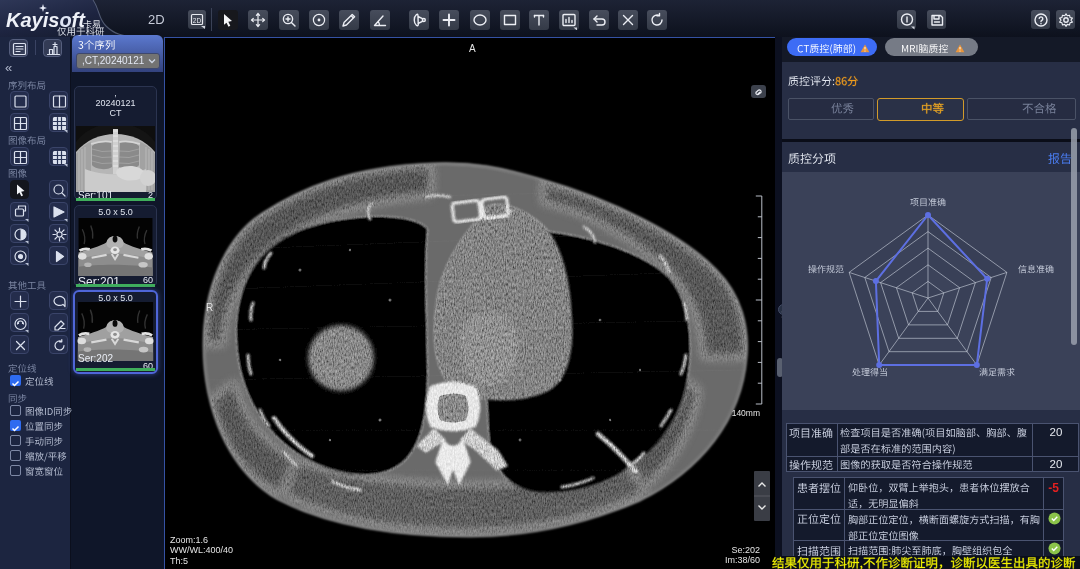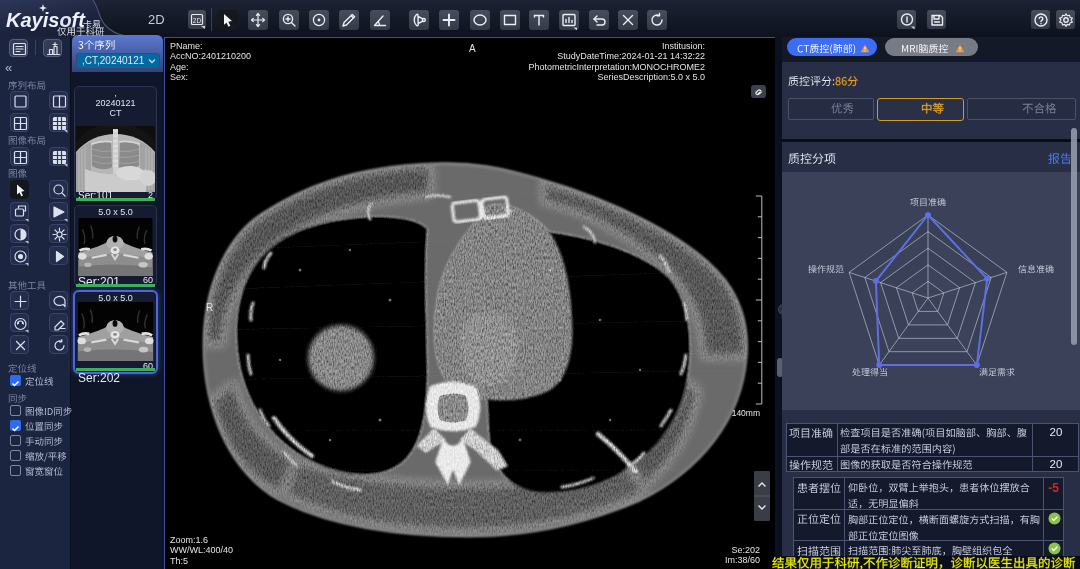--- a/index.html
+++ b/index.html
@@ -244,21 +244,21 @@
       </svg></div>
     <div class="ck off" style="left:10px;top:405px"></div>
     <div class="ck on" style="left:10px;top:420px"><svg width="11" height="11" viewBox="0 0 11 11">
         <path d="M2.5,5.5 l2,2 4,-4" stroke="#fff" stroke-width="1.5" fill="none"></path>
       </svg></div>
     <div class="ck off" style="left:10px;top:435px"></div>
     <div class="ck off" style="left:10px;top:450px"></div>
     <div class="ck off" style="left:10px;top:465px"></div>
     <div class="abs" style="left:71px;top:37px;width:93px;height:532px;background:#0f1629"></div>
     <div class="abs" style="left:72px;top:35px;width:91px;height:37px;border-radius:6px 6px 0 0;background:linear-gradient(#5b79cf,#33427e)"></div>
-    <div class="abs" style="left:76px;top:53px;width:84px;height:16px;background:#0369a1;border:1px solid #3e486e;border-radius:3px;color:#e2e7f3;font-size:10px;line-height:14px;padding-left:5px">,CT,20240121</div>
+    <div class="abs" style="left:76px;top:53px;width:84px;height:16px;background:#737373;border:1px solid #3e486e;border-radius:3px;color:#e2e7f3;font-size:10px;line-height:14px;padding-left:5px">,CT,20240121</div>
     <svg class="abs" style="left:148px;top:58px" width="8" height="6" viewBox="0 0 8 6">
       <path d="M1,1.5 L4,4.5 L7,1.5" stroke="#cfd6e6" stroke-width="1.3" fill="none"></path>
     </svg>
     <div class="abs" style="left:74px;top:86px;width:83px;height:114px;background:#151c31;border:1px solid #2b3450;border-radius:5px"></div>
     <div class="abs" style="left:74px;top:88px;width:83px;text-align:center;color:#dfe4ef;font-size:9px;line-height:10px">,<br>20240121<br>CT</div>
     <div class="abs" style="left:76px;top:126px;width:79px;height:66px;overflow:hidden"><svg width="79" height="66" viewBox="0 0 79 66">
 <rect width="79" height="66" fill="#141414"></rect>
 <path d="M0,26 C10,14 24,8 39.5,8 C55,8 69,14 79,26 L79,66 L0,66 Z" fill="#b6b6b6"></path>
 <path d="M0,28 C5,21 11,17 15,16 L15,66 L0,66 Z" fill="#a2a2a2"></path>
 <path d="M79,28 C74,21 68,17 64,16 L64,66 L79,66 Z" fill="#a2a2a2"></path>
@@ -328,21 +328,21 @@
 <path d="M35.5,38.5 l3.5,5.5 3.5,-5.5" stroke="#d8d8d8" stroke-width="2" fill="none"></path>
 <path d="M1,35 q5,-3 11,-1.5" stroke="#e3e3e3" stroke-width="2.8" fill="none"></path>
 <path d="M78,35 q-5,-3 -11,-1.5" stroke="#e3e3e3" stroke-width="2.8" fill="none"></path>
 <path d="M14,42.5 L30,39.5" stroke="#d8d8d8" stroke-width="2.4"></path>
 <path d="M48,39.5 L64,42.5" stroke="#d8d8d8" stroke-width="2.4"></path>
 <ellipse cx="4" cy="41" rx="4.5" ry="3.5" fill="#dedede"></ellipse>
 <ellipse cx="75" cy="41" rx="4.5" ry="3.5" fill="#dedede"></ellipse>
 <ellipse cx="69" cy="50" rx="5" ry="3" fill="#c6c6c6"></ellipse>
 <ellipse cx="10" cy="50" rx="4" ry="2.5" fill="#b5b5b5"></ellipse>
 </svg></div>
-    <div class="abs" style="left:78px;top:371px;color:#e8ecf4;font-size:12px">Ser:202</div>
+    <div class="abs" style="left:78px;top:353px;color:#e8ecf4;font-size:10px">Ser:202</div>
     <div class="abs" style="left:76px;top:360.5px;width:77px;text-align:right;color:#e8ecf4;font-size:9px">60</div>
     <div class="abs" style="left:76px;top:368px;width:79px;height:3px;background:#3fae5b"></div>
     <div class="abs" style="left:164px;top:37px;width:611px;height:532px;background:#000;border-left:1px solid #3552a4;border-top:1px solid #3552a4"></div>
     <svg class="abs" style="left:165px;top:38px" width="610" height="531" viewBox="165 38 610 531">
 <defs>
 <filter id="tex" x="-2%" y="-2%" width="104%" height="104%">
   <feTurbulence type="fractalNoise" baseFrequency="0.9 0.3" numOctaves="3" seed="11" result="t"></feTurbulence>
   <feColorMatrix in="t" type="matrix" values="1.05 0 0 0 -0.025, 1.05 0 0 0 -0.025, 1.05 0 0 0 -0.025, 0 0 0 0 1" result="n"></feColorMatrix>
   <feBlend in="n" in2="SourceGraphic" mode="overlay"></feBlend>
   <feComposite in2="SourceAlpha" operator="in"></feComposite>
@@ -430,23 +430,21 @@
           <path d="M205,290 L745,270"></path>
           <path d="M204,330 L748,320"></path>
 <path d="M205,380 L747,370"></path>
           <path d="M210,430 L740,430"></path>
           <path d="M220,470 L730,470"></path>
 <path d="M240,200 L700,190"></path>
           <path d="M230,510 L700,505"></path>
 </g>
 </g>
 </svg>
-    <div class="abs" style="left:170px;top:41px;color:#e4e4e4;font-size:9px;line-height:10.3px">PName:<br>AccNO:2401210200<br>Age:<br>Sex:</div>
     <div class="abs" style="left:469px;top:43px;color:#e4e4e4;font-size:10px">A</div>
-    <div class="abs" style="right:311px;top:41px;text-align:right;color:#e4e4e4;font-size:9px;line-height:10.3px">Institusion:<br>StudyDateTime:2024-01-21 14:32:22<br>PhotometricInterpretation:MONOCHROME2<br>SeriesDescription:5.0 x 5.0</div>
     <div class="abs" style="left:751px;top:85px;width:15px;height:13px;background:#3c414c;border-radius:3px"><svg width="15" height="13" viewBox="0 0 15 13">
         <path d="M6.5,8.5 L9,6 M5,6.5 L7,4.5 a1.8,1.8 0 0 1 2.6,2.6 M9.8,6.3 L8,8.2 a1.8,1.8 0 0 1 -2.6,-2.6" stroke="#e8eaf0" stroke-width="1.1" fill="none"></path>
       </svg></div>
     <div class="abs" style="left:206px;top:302px;color:#e4e4e4;font-size:10px">R</div>
     <svg class="abs" style="left:750px;top:190px" width="16" height="222" viewBox="750 190 16 222">
       <g stroke="#cfd4de" stroke-width="1" opacity="0.9">
         <path d="M761.8,196 V404"></path>
         <path d="M755.8,196.0 h6.0"></path>
         <path d="M757.8,216.8 h4.0"></path>
         <path d="M757.8,237.6 h4.0"></path>

